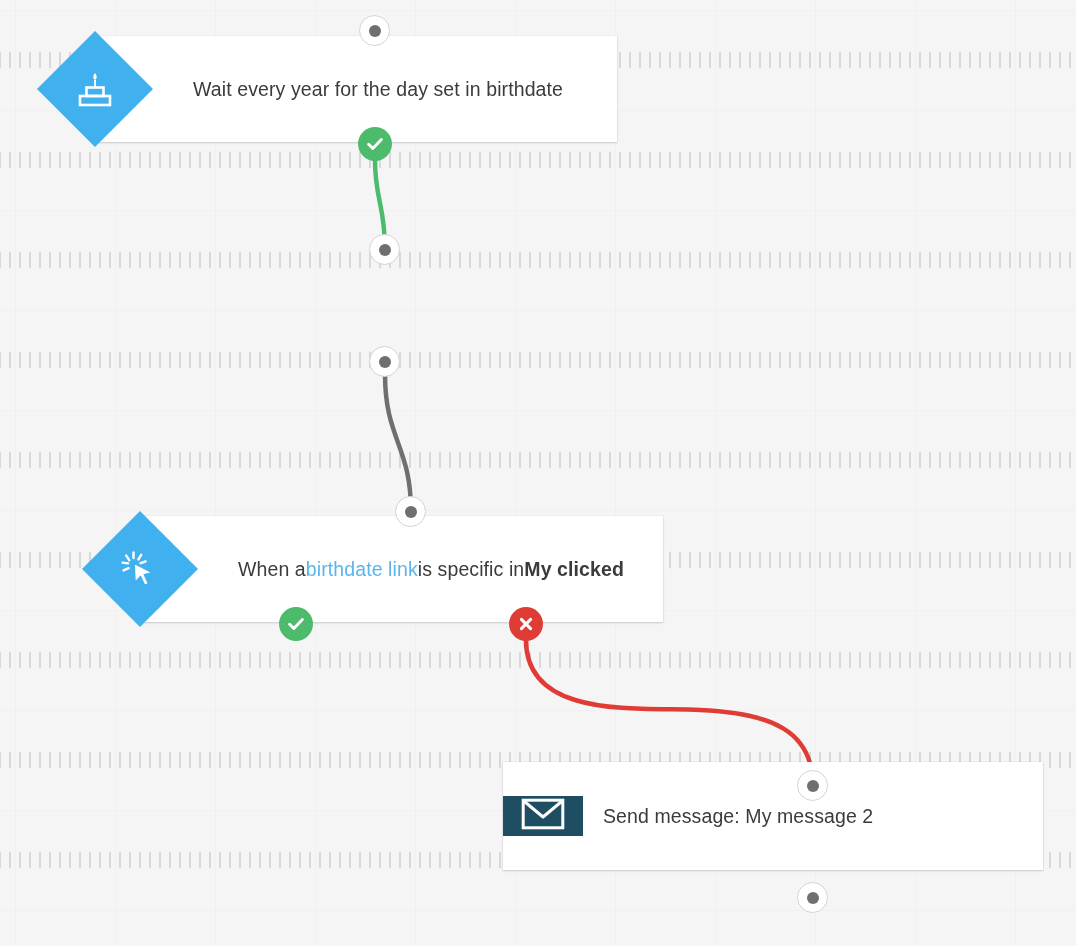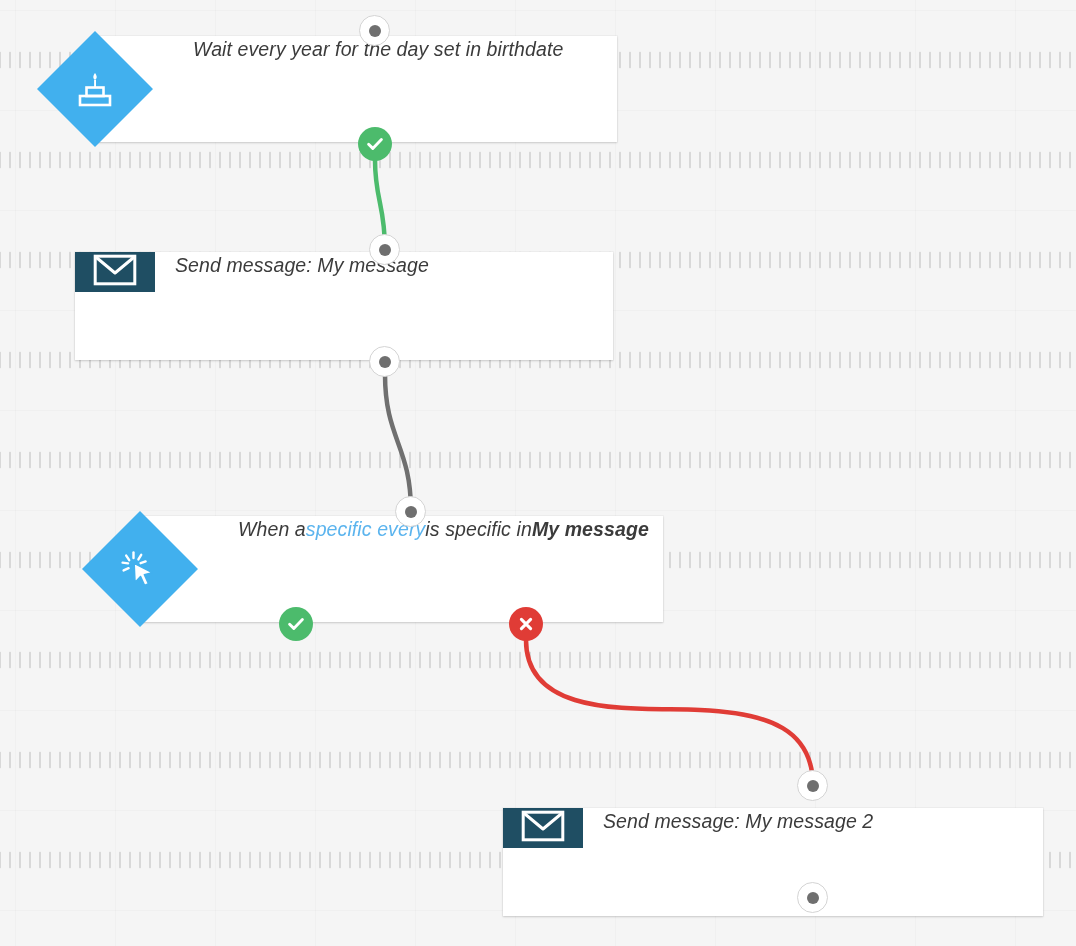--- a/index.html
+++ b/index.html
@@ -47,24 +47,23 @@
     height: 946px;
     pointer-events: none;
     z-index: 2;
   }
 
   
   .node {
     position: absolute;
     z-index: 3;
     display: flex;
-    align-items: flex-start;
+    align-items: center;
     background: #ffffff;
     box-shadow: 0 1px 2px rgba(0,0,0,0.16), 0 0 0 1px rgba(0,0,0,0.025);
-    font-style: italic;
   }
   .node-label {
     flex: 1;
     display: flex;
     align-items: center;
     color: #3b3b3b;
     font-size: 19.5px;
     line-height: 26px;
     letter-spacing: 0.1px;
     padding-right: 14px;
@@ -170,58 +169,47 @@
 
           <rect x="13.5" y="20.5" width="17" height="8.5" fill="none" stroke="#ffffff" stroke-width="2.6"></rect>
 
           <rect x="7" y="29" width="30" height="9" fill="none" stroke="#ffffff" stroke-width="2.6"></rect>
         </svg>
       </span>
     </div>
     <div class="node-label">Wait every year for the day set in birthdate</div>
   </div>
 
-  <div class="node action" style="left:75px; top:252px; width:538px; height:108px;">
-    <div class="icon-block">
-      <span>
-        <svg width="44" height="36" viewBox="0 0 44 36">
-          <rect x="2.2" y="4.2" width="39.6" height="27.6" fill="none" stroke="#ffffff" stroke-width="3"></rect>
-          <path d="M4 6 L22 21 L40 6" fill="none" stroke="#ffffff" stroke-width="3" stroke-linecap="round" stroke-linejoin="round"></path>
-        </svg>
-      </span>
-    </div>
-    <div class="node-label">Send message: My message</div>
-  </div>
 
   <div class="node trigger" style="left:140px; top:516px; width:523px; height:106px;">
     <div class="diamond">
       <span class="glyph">
         <svg width="44" height="44" viewBox="0 0 44 44">
           <g stroke="#ffffff" stroke-width="2.4" stroke-linecap="round">
             <line x1="15.5" y1="5.5" x2="15.5" y2="11"></line>
             <line x1="8.2" y1="8.6" x2="11.2" y2="13.2"></line>
             <line x1="4.6" y1="15.6" x2="10.1" y2="16.4"></line>
             <line x1="5.6" y1="23.4" x2="10.6" y2="21.2"></line>
             <line x1="23.2" y1="7.8" x2="20.4" y2="12.4"></line>
             <line x1="27.6" y1="14.4" x2="22.6" y2="16.2"></line>
           </g>
 
           <path d="M16.2 16.4 L34.2 25.6 L26.3 27.6 L30.4 36.6 L26.6 38.3 L22.5 29.4 L17.1 35.2 Z" fill="#ffffff" stroke="#41b0ee" stroke-width="1.4" stroke-linejoin="round"></path>
         </svg>
       </span>
     </div>
     <div class="node-label">
       <span>When a </span>
-        <span class="link-text">specific every</span>
+        <span class="link-text">birthdate link</span>
         <span> is specific in </span>
-        <b>My message</b>
-    </div>
-  </div>
-
-  <div class="node action" style="left:503px; top:808px; width:540px; height:108px;">
+        <b>My clicked</b>
+    </div>
+  </div>
+
+  <div class="node action" style="left:503px; top:762px; width:540px; height:108px;">
     <div class="icon-block">
       <span>
         <svg width="44" height="36" viewBox="0 0 44 36">
           <rect x="2.2" y="4.2" width="39.6" height="27.6" fill="none" stroke="#ffffff" stroke-width="3"></rect>
           <path d="M4 6 L22 21 L40 6" fill="none" stroke="#ffffff" stroke-width="3" stroke-linecap="round" stroke-linejoin="round"></path>
         </svg>
       </span>
     </div>
     <div class="node-label">Send message: My message 2</div>
   </div>

